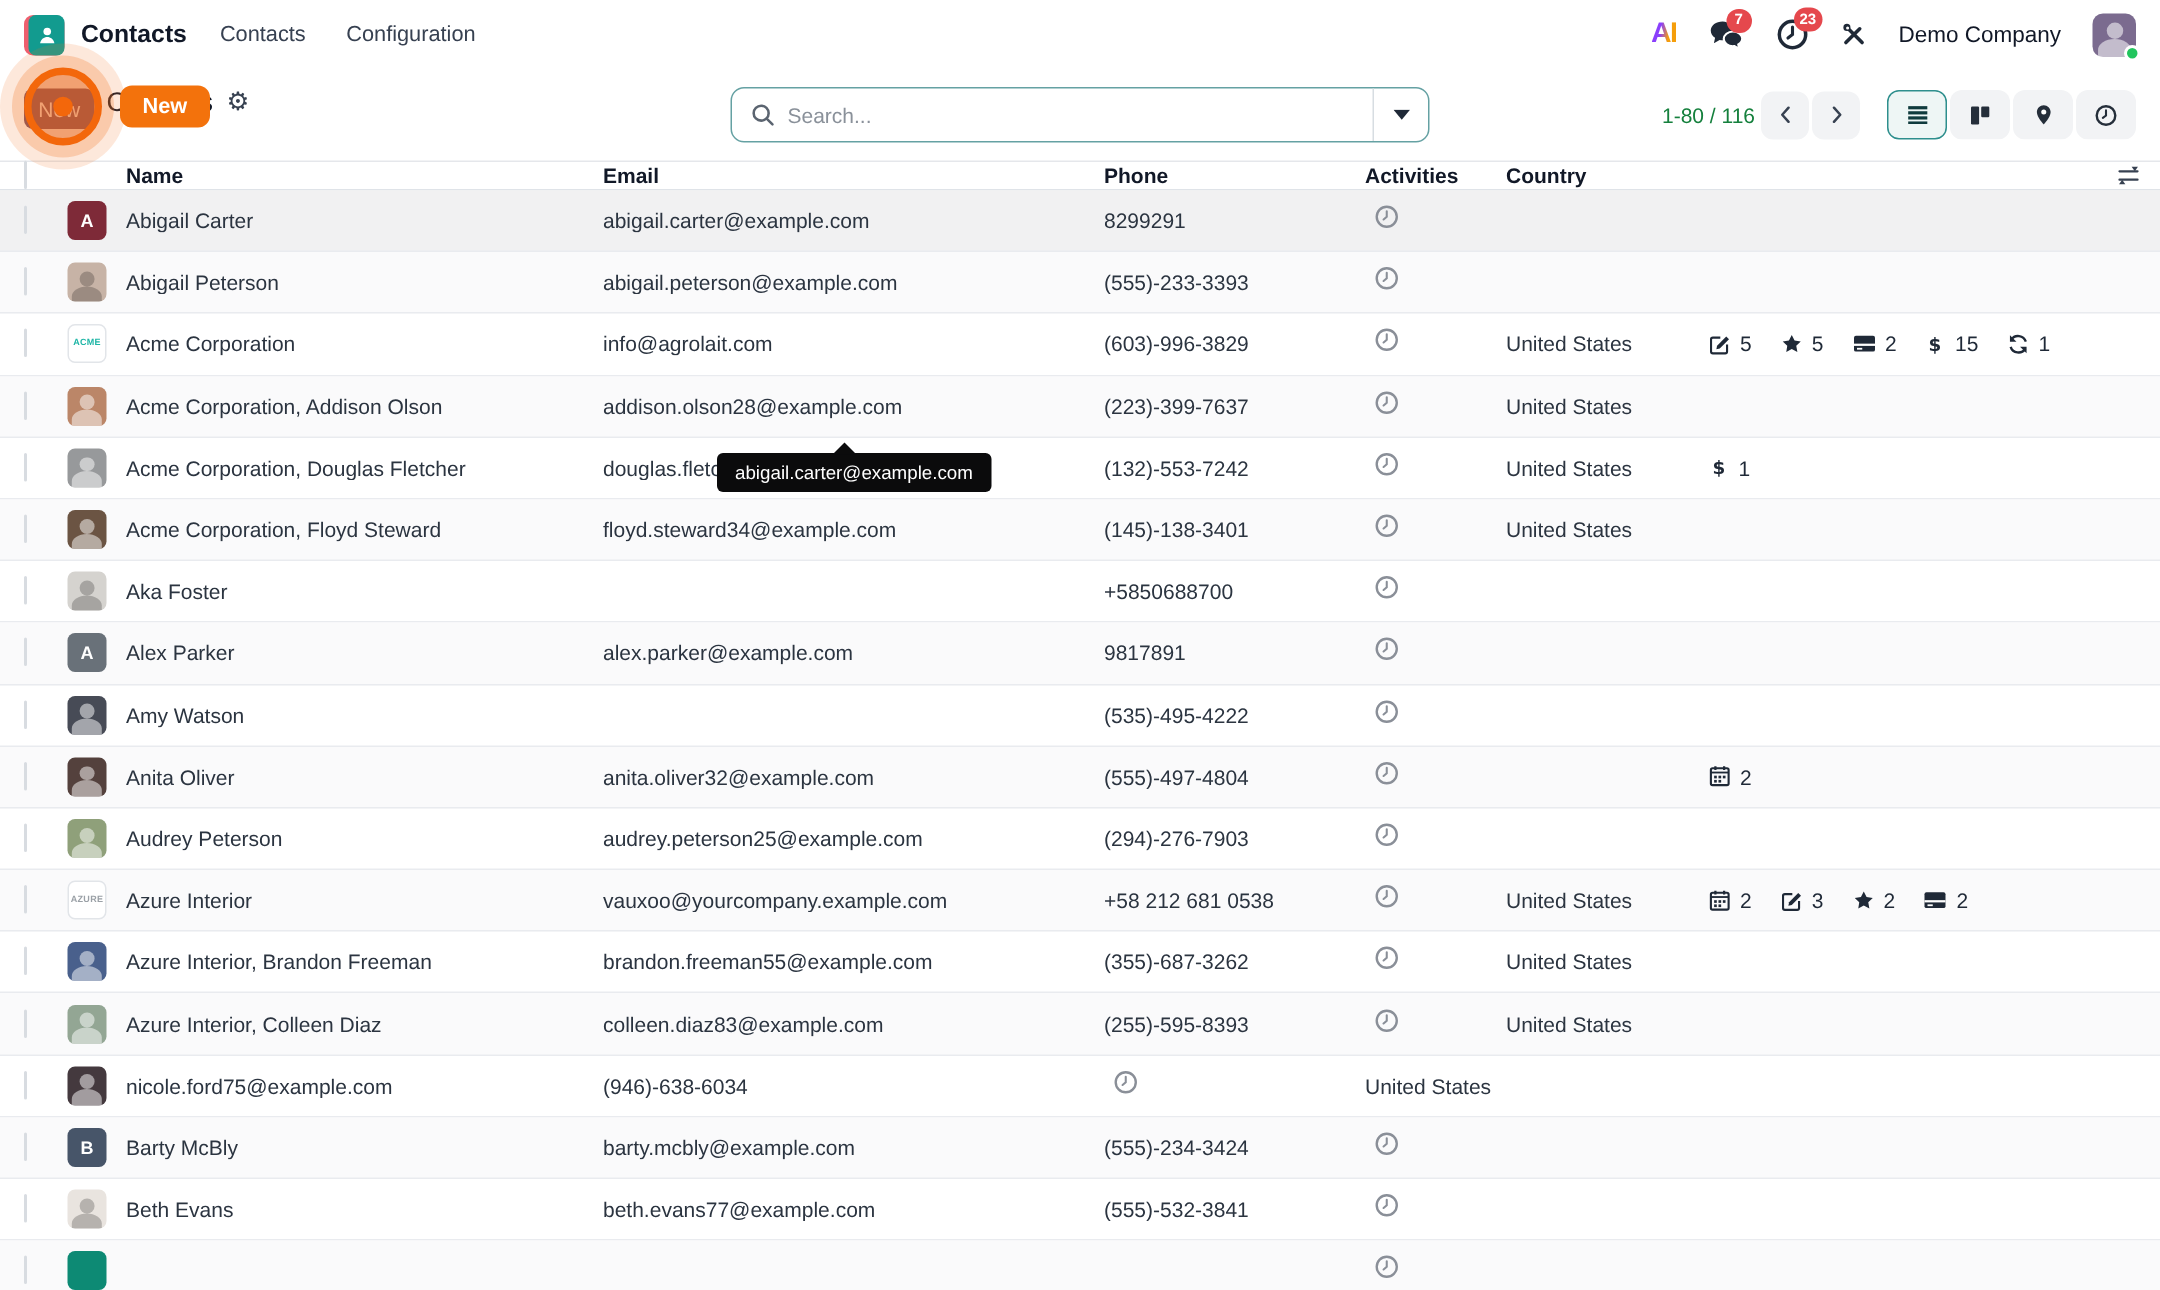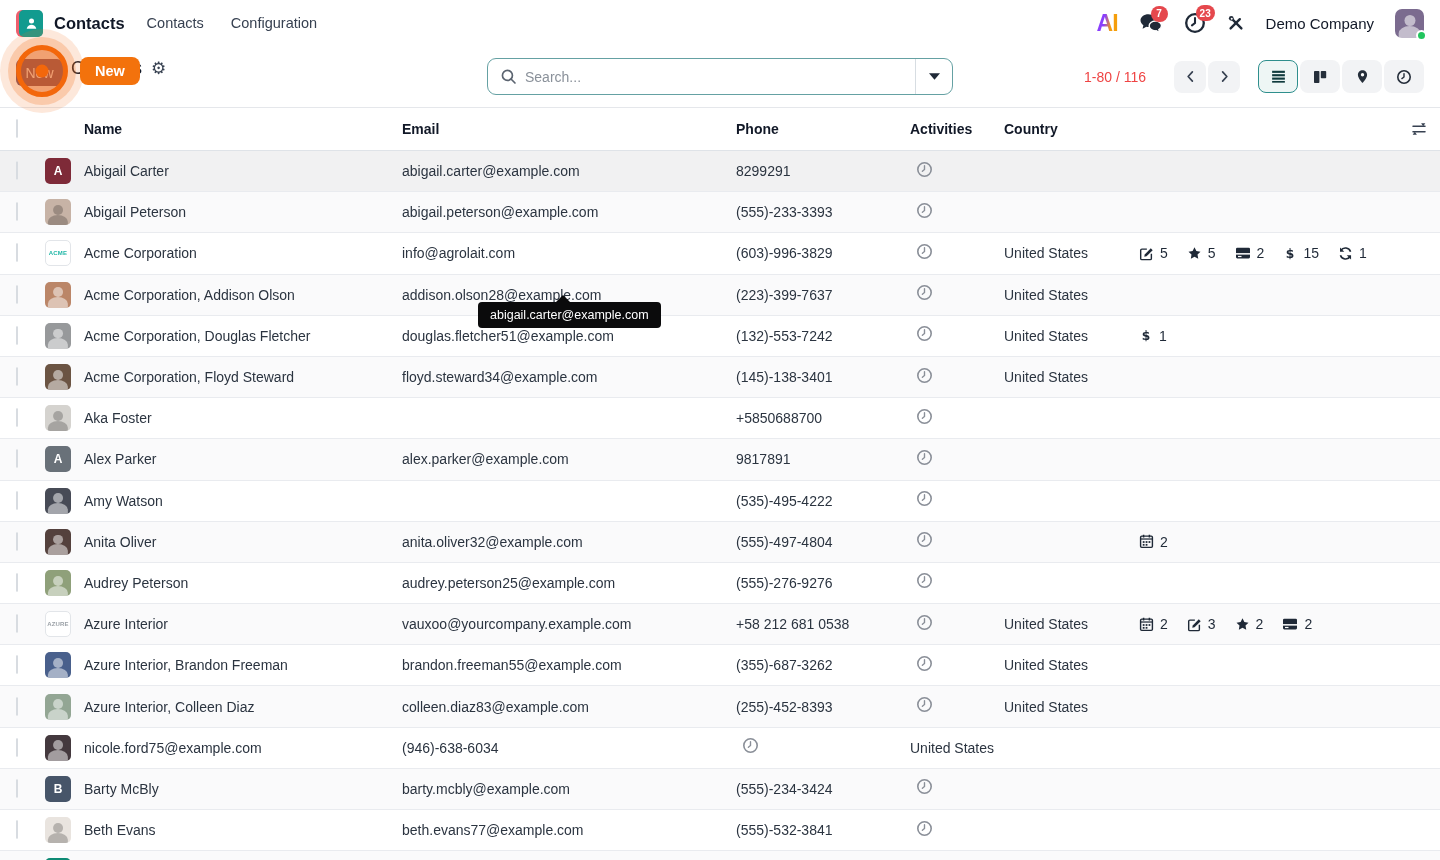--- a/index.html
+++ b/index.html
@@ -9,21 +9,21 @@
 
   
   .navbar { height:46px; display:flex; align-items:center; padding:0 16px; background:#fff; }
   .app-icon { width:27px; height:27px; border-radius:6px; background:#ee5f6e; position:relative; flex:0 0 auto; }
   .app-icon .inner { position:absolute; left:3px; top:0; right:0; bottom:0; background:#129b8f; border-radius:5px;
     display:flex; align-items:center; justify-content:center; }
   .app-name { font-size:16.5px; font-weight:700; color:#111827; margin-left:11px; }
   .nav-menu { display:flex; gap:27px; margin-left:22px; font-size:14.5px; color:#374151; }
   .nav-menu span { cursor:pointer; }
   .nav-right { margin-left:auto; display:flex; align-items:center; gap:21px; color:#1f2937; }
-  .ai-logo { font-size:23px; font-weight:800; background:linear-gradient(100deg,#8a3ffc 35%,#f59e0b 65%);
+  .ai-logo { font-size:19px; font-weight:800; background:linear-gradient(100deg,#8a3ffc 35%,#f59e0b 65%);
     -webkit-background-clip:text; background-clip:text; color:transparent; letter-spacing:-1px; }
   .badge-wrap { position:relative; display:inline-flex; }
   .red-badge { position:absolute; top:-7px; left:12px; min-width:17px; height:16px; padding:0 4px; border-radius:9px;
     background:#e5484d; color:#fff; font-size:10px; font-weight:700; display:flex; align-items:center; justify-content:center; }
   .company-name { font-size:15px; color:#111827; }
   .user-avatar { width:29px; height:29px; border-radius:7px; background:#7b6b8f; position:relative; overflow:visible; }
   .user-avatar .ph-head, .ph-head { position:absolute; left:50%; top:22%; width:38%; height:38%; transform:translateX(-50%); border-radius:50%; }
   .user-avatar .ph-body, .ph-body { position:absolute; left:50%; bottom:-12%; width:78%; height:52%; transform:translateX(-50%); border-radius:50% 50% 0 0; }
   .presence-dot { position:absolute; right:-3px; bottom:-3px; width:11px; height:11px; border-radius:50%; background:#22c55e; border:2px solid #fff; }
 
@@ -38,33 +38,33 @@
   .search-bar { position:absolute; left:487px; top:12px; width:466px; height:37px; border:1px solid #65a1a3;
     border-radius:9px; display:flex; align-items:center; background:#fff; }
   .search-bar .mag { color:#5b6470; margin:0 8px 0 12px; }
   .search-bar input { border:none; outline:none; flex:1; font-size:14px; color:#374151; background:transparent;
     font-family:inherit; }
   .search-bar input::placeholder { color:#8a919a; }
   .search-caret { width:37px; align-self:stretch; border-left:1px solid #d7dde2; display:flex; align-items:center;
     justify-content:center; color:#1f2937; cursor:pointer; }
 
   .cp-right { position:absolute; right:16px; top:14px; display:flex; align-items:center; }
-  .pager-text { font-size:14px; color:#ef4444; margin-right:28px; }
+  .pager-text { font-size:14px; color:#15803d; margin-right:4px; }
   .pager-btn { width:32px; height:32px; border:none; border-radius:8px; background:#f2f3f5; color:#374151;
     display:flex; align-items:center; justify-content:center; cursor:pointer; }
   .pager-btn + .pager-btn { margin-left:2px; }
   .view-switcher { display:flex; gap:2px; margin-left:18px; }
   .vs-btn { width:40px; height:33px; border:1px solid transparent; border-radius:8px; background:#f2f3f5; color:#252e3a;
     display:flex; align-items:center; justify-content:center; cursor:pointer; }
   .vs-btn.active { background:#eef6f5; border:1.5px solid #2e8f8d; color:#0f3b3d; }
 
   
   .table { position:relative; }
   .trow { display:grid; grid-template-columns:40px 44px 318px 334px 174px 94px 135px 1fr; align-items:center; }
-  .thead { height:44px; border-top:1px solid #e5e7eb; border-bottom:1px solid #dfe3e8; background:#fff; }
+  .thead { height:20px; border-top:1px solid #e5e7eb; border-bottom:1px solid #dfe3e8; background:#fff; }
   .thead .hcell { font-size:14px; font-weight:700; color:#111827; cursor:pointer; }
   .tbody .trow { height:41.2px; border-bottom:1px solid #e9ebef; cursor:pointer; }
   .tbody .trow:nth-child(even) { background:#fafafb; }
   .tbody .trow.highlighted { background:#f1f1f2; }
   .cb { width:15px; height:15px; border:1.5px solid #d8dce1; border-radius:4px; background:#fff; margin-left:16px; cursor:pointer; }
   .avatar { width:26px; height:26px; border-radius:5px; margin-left:5px; position:relative; overflow:hidden;
     display:flex; align-items:center; justify-content:center; flex:0 0 auto; }
   .avatar.letter { color:#fff; font-size:12px; font-weight:700; }
   .avatar.logo { background:#fff; border:1px solid #e2e5e9; font-size:6px; font-weight:700; letter-spacing:.2px; }
   .cell-text { font-size:14px; color:#2b3440; white-space:nowrap; overflow:hidden; }
@@ -464,21 +464,21 @@
       <div class="trow">
         <div><span class="cb"></span></div>
         <div>
           <div class="avatar photo" style="background: rgb(143, 160, 122);">
             <span class="ph-head" style="background: rgba(255, 255, 255, 0.5);"></span>
             <span class="ph-body" style="background: rgba(255, 255, 255, 0.5);"></span>
           </div>
         </div>
         <div class="cell-text">Audrey Peterson</div>
         <div class="cell-text">audrey.peterson25@example.com</div>
-        <div class="cell-text">(555)-276-9276</div>
+        <div class="cell-text">(294)-276-7903</div>
         <div class="act-cell"><svg viewBox="0 0 16 16" width="17" height="17">
   <circle cx="8" cy="8" r="6.3" fill="none" stroke="#8a8f98" stroke-width="1.5"></circle>
   <path d="M8 4.5V8L6 9.7" fill="none" stroke="#8a8f98" stroke-width="1.3" stroke-linecap="round"></path>
           </svg></div>
         <div class="cell-text"></div>
         <div class="badges"></div>
       </div>
       <div class="trow">
         <div><span class="cb"></span></div>
         <div>
@@ -552,21 +552,21 @@
       <div class="trow">
         <div><span class="cb"></span></div>
         <div>
           <div class="avatar photo" style="background: rgb(147, 166, 148);">
             <span class="ph-head" style="background: rgba(255, 255, 255, 0.5);"></span>
             <span class="ph-body" style="background: rgba(255, 255, 255, 0.5);"></span>
           </div>
         </div>
         <div class="cell-text">Azure Interior, Colleen Diaz</div>
         <div class="cell-text">colleen.diaz83@example.com</div>
-        <div class="cell-text">(255)-452-8393</div>
+        <div class="cell-text">(255)-595-8393</div>
         <div class="act-cell"><svg viewBox="0 0 16 16" width="17" height="17">
   <circle cx="8" cy="8" r="6.3" fill="none" stroke="#8a8f98" stroke-width="1.5"></circle>
   <path d="M8 4.5V8L6 9.7" fill="none" stroke="#8a8f98" stroke-width="1.3" stroke-linecap="round"></path>
           </svg></div>
         <div class="cell-text">United States</div>
         <div class="badges"></div>
       </div>
       <div class="trow">
         <div><span class="cb"></span></div>
         <div>

